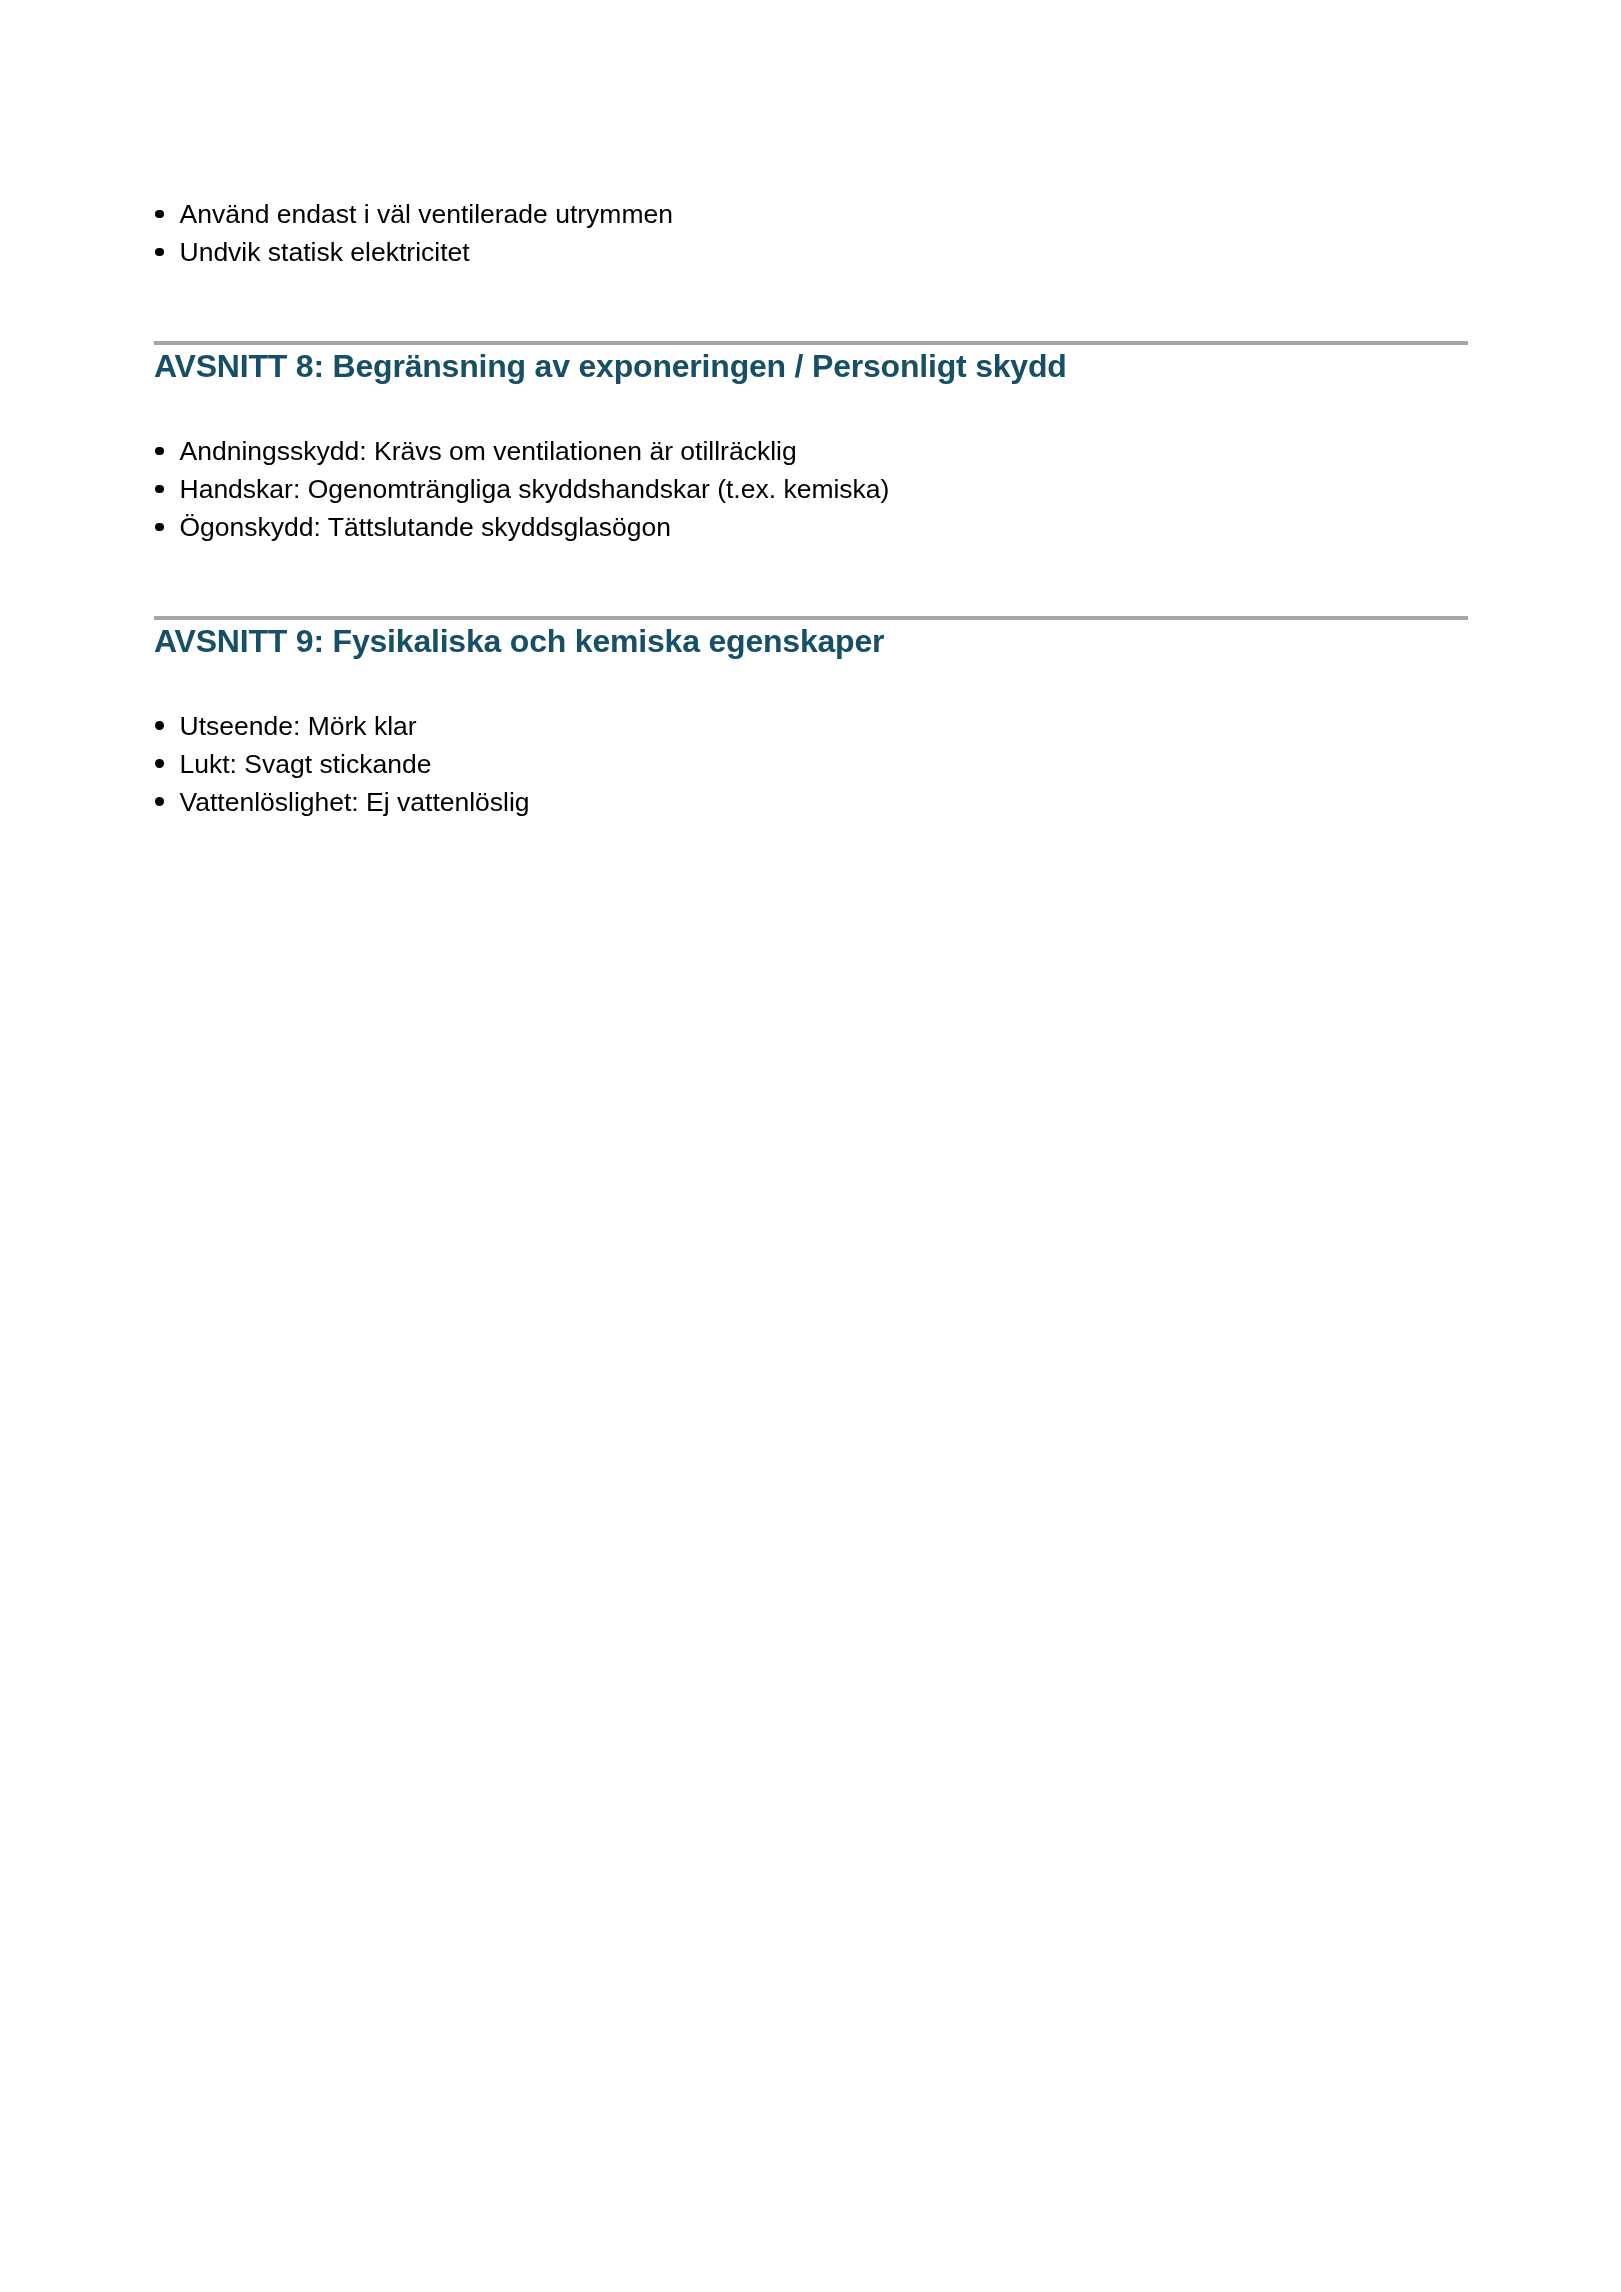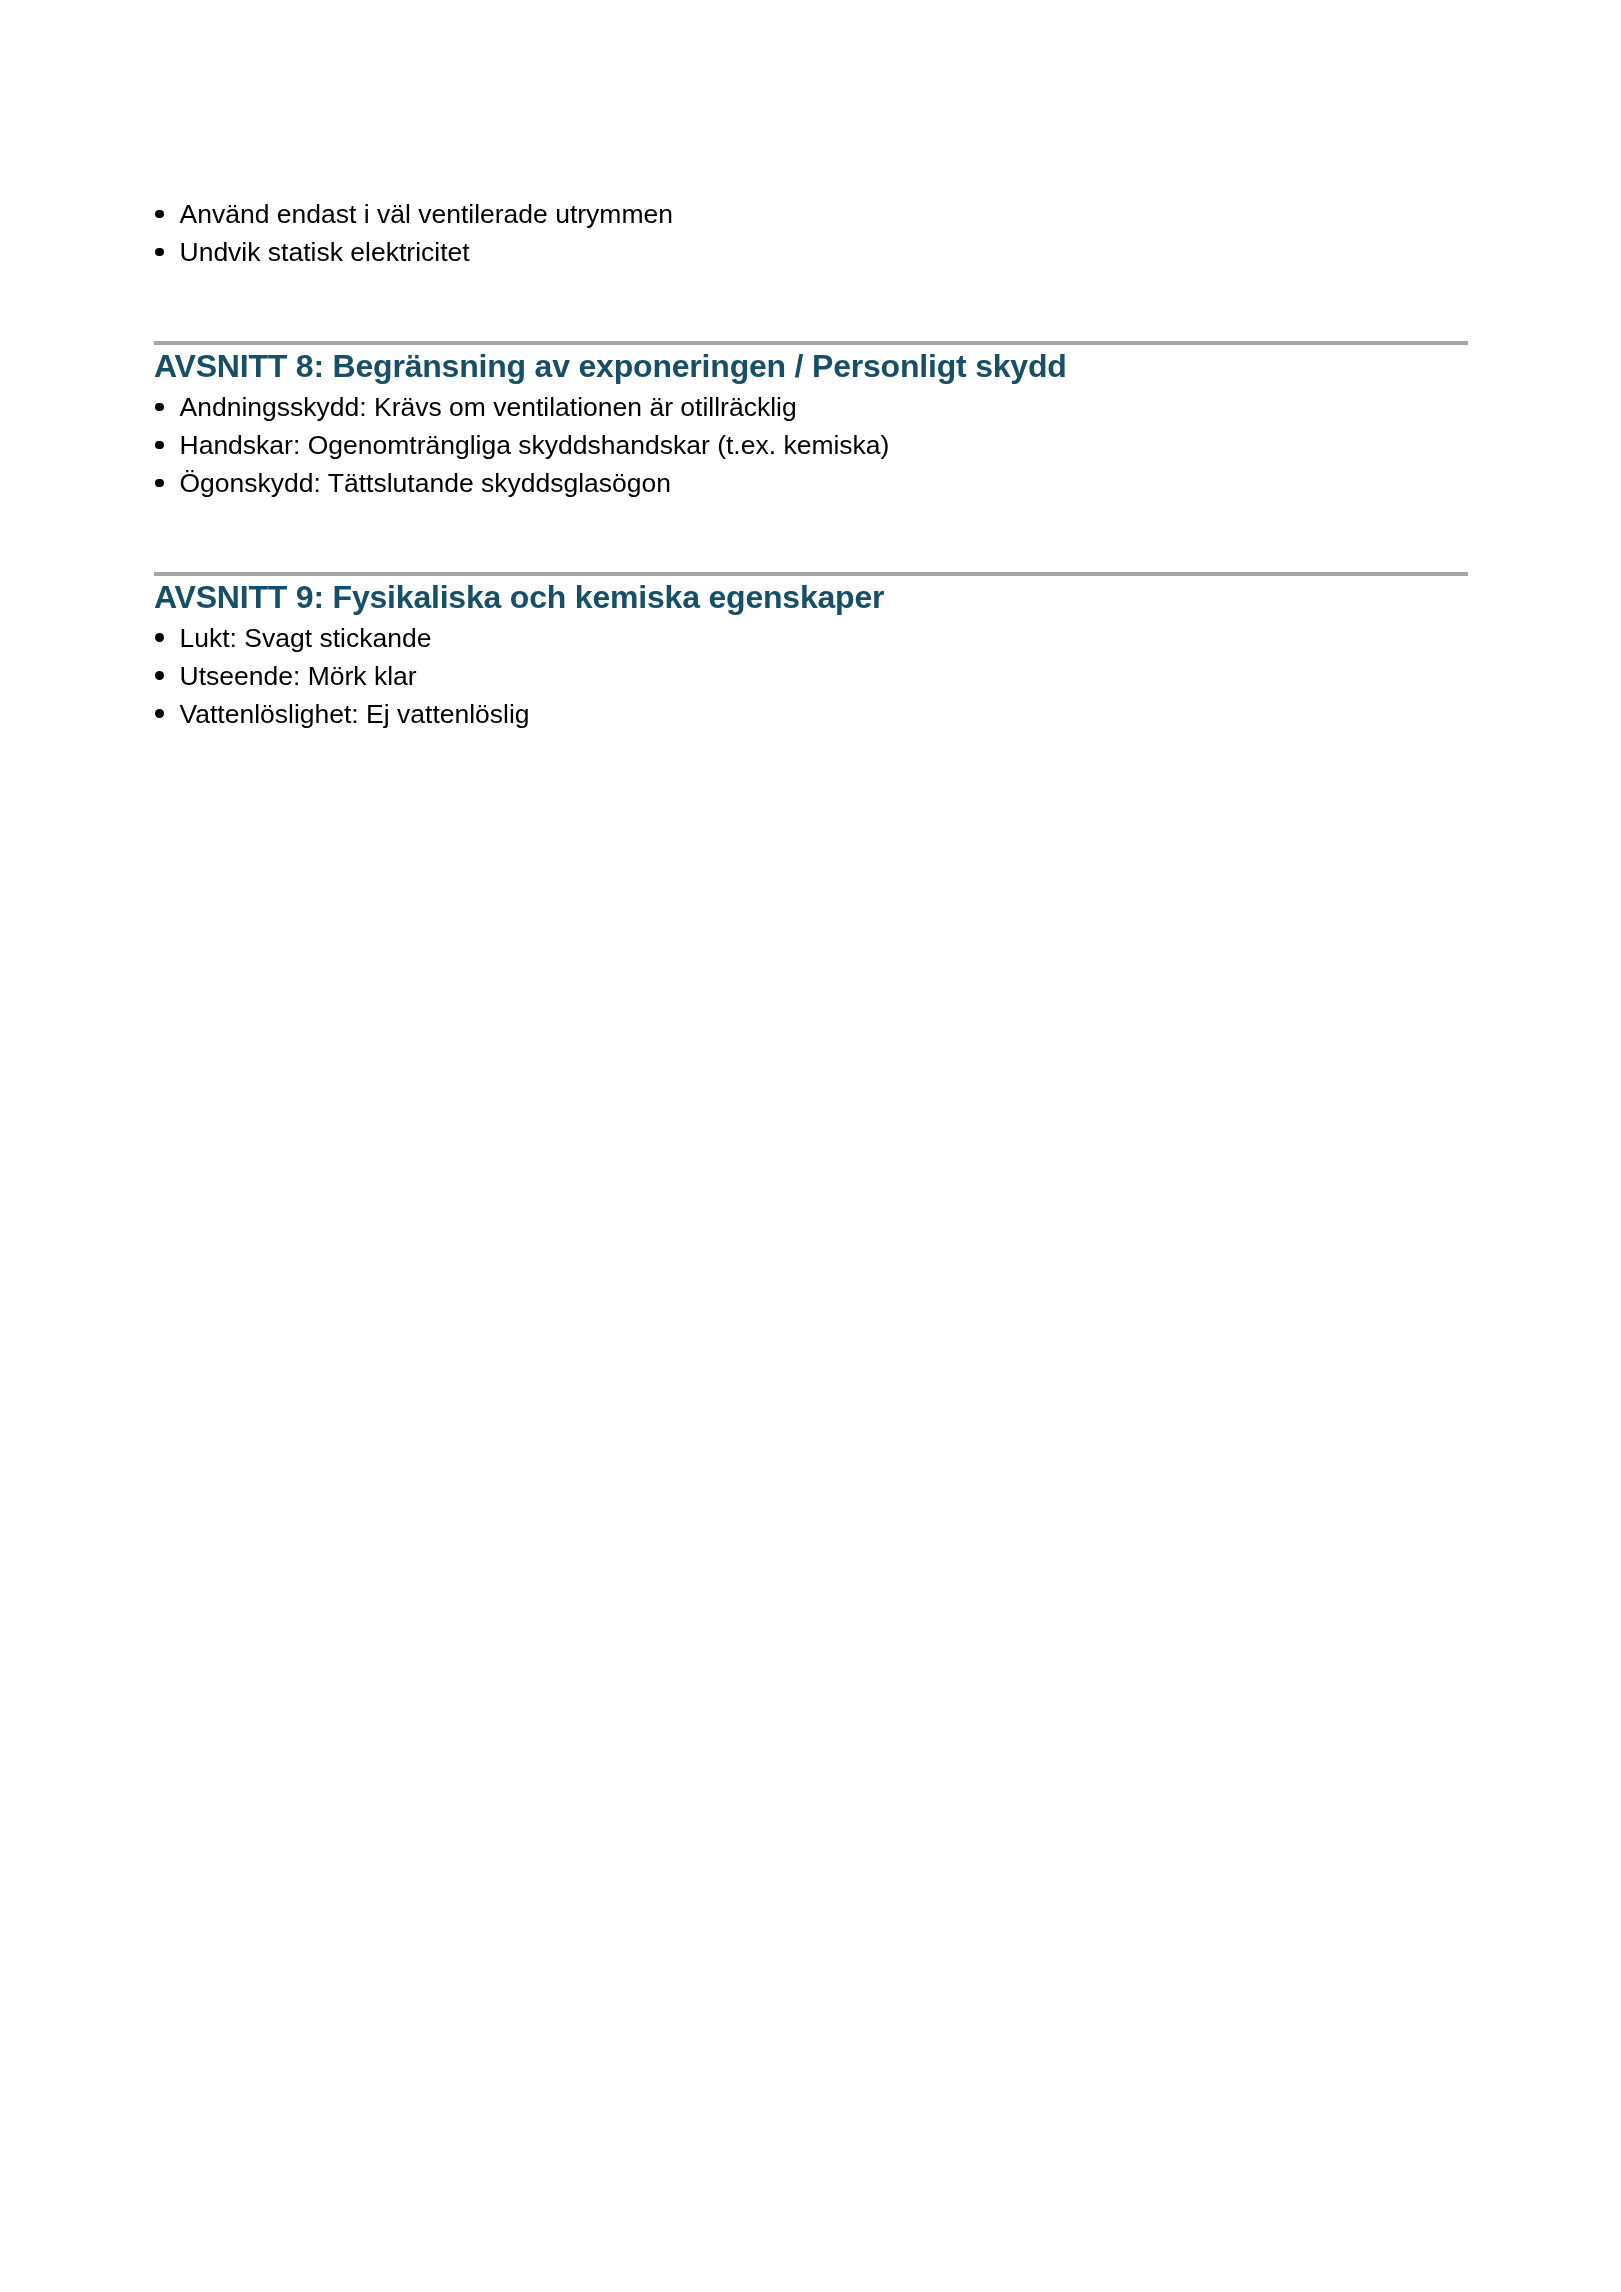--- a/index.html
+++ b/index.html
@@ -50,21 +50,21 @@
     background: var(--divider-color);
     margin-top: 70px;
   }
   h2.section-heading {
     font-size: 32px;
     line-height: 43px;
     font-weight: bold;
     color: var(--heading-color);
     letter-spacing: -0.2px;
   }
-  ul.bullets.section-list { }
+  ul.bullets.section-list { margin-top: 44px; }
 </style>
 </head>
 <body>
 
 <div class="page">
 
   <ul class="bullets">
     <li>Använd endast i väl ventilerade utrymmen</li>
     <li>Undvik statisk elektricitet</li>
   </ul>
@@ -77,19 +77,19 @@
     <li>Andningsskydd: Krävs om ventilationen är otillräcklig</li>
     <li>Handskar: Ogenomträngliga skyddshandskar (t.ex. kemiska)</li>
     <li>Ögonskydd: Tättslutande skyddsglasögon</li>
   </ul>
 
   <hr class="divider">
 
   <h2 class="section-heading">AVSNITT 9: Fysikaliska och kemiska egenskaper</h2>
 
   <ul class="bullets section-list">
+    <li>Utseende: Mörk klar</li>
     <li>Lukt: Svagt stickande</li>
-    <li>Utseende: Mörk klar</li>
     <li>Vattenlöslighet: Ej vattenlöslig</li>
   </ul>
 
 </div>
 
 
 </body></html>

